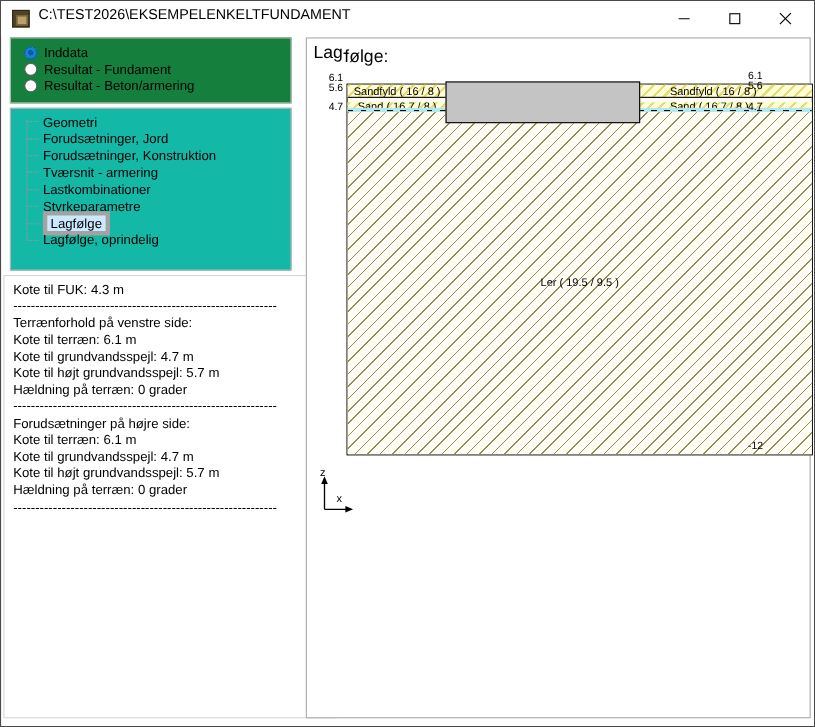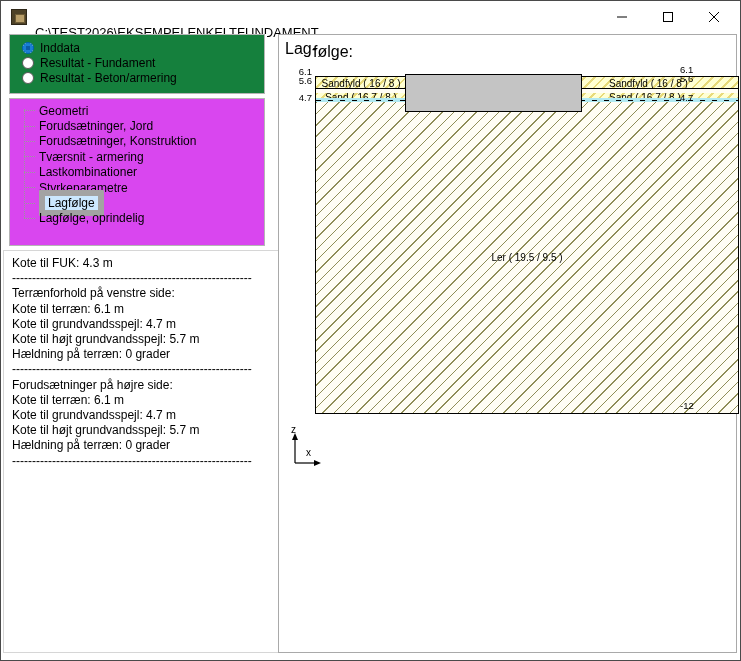--- a/index.html
+++ b/index.html
@@ -8,47 +8,47 @@
   .window{
     position:relative; width:741px; height:661px;
     background:#fff; border:1px solid #4a4a4a; overflow:hidden;
   }
   
   .titlebar{ position:absolute; left:0; top:0; width:100%; height:32px; background:#fff; }
   .app-icon{ position:absolute; left:10px; top:8px; width:16px; height:16px;
     background:#4e4228; border:1px solid #2e2718; }
   .app-icon::after{ content:""; position:absolute; left:3px; top:4px; width:8px; height:7px;
     background:#b99f6a; border:1px solid #6e5c36; }
-  .title-text{ position:absolute; left:34px; top:24px; font-size:13px; color:#000; white-space:nowrap; }
+  .title-text{ position:absolute; left:34px; top:4px; font-size:13px; color:#000; white-space:nowrap; }
   .winbtn{ position:absolute; top:0; width:46px; height:31px; display:flex; align-items:center; justify-content:center; }
   .winbtn svg{ display:block; }
   .btn-min{ left:598px; } .btn-max{ left:644px; } .btn-close{ left:690px; }
 
   
   .left-panel{ position:absolute; left:2px; top:33px; width:264px; height:619px; background:#fff; }
   .radio-box{ position:absolute; left:6px; top:0; width:256px; height:60px;
     background:#15803d; border:1px solid #b5b5b5; padding:6px 0 0 12px; }
   .radio-row{ display:flex; align-items:center; gap:6px; height:13px; margin-bottom:2px; cursor:default; }
   .radio-dot{ width:12px; height:12px; border-radius:50%; border:1px solid #5a5a5a; background:#fff; flex:0 0 auto; }
   .radio-dot.checked{ border:1px solid #0063b1;
     background:radial-gradient(circle at 50% 50%, #0a5ca8 0 2.5px, #1a7fd4 2.5px 5px, #ffffff 5px); }
   .radio-label{ font-size:12px; color:#000; white-space:nowrap; }
 
   .tree-box{ position:absolute; left:6px; top:64px; width:256px; height:148px;
-    background:#d946ef; border:1px solid #b5b5b5; padding:4px 2px 2px 4px; overflow:hidden; }
+    background:#14b8a6; border:1px solid #b5b5b5; padding:4px 2px 2px 4px; overflow:hidden; }
   .tree-rows{ position:relative; }
   .tree-rows::before{ content:""; position:absolute; left:10px; top:6px; bottom:8px;
     border-left:1px dotted #9a9a9a; }
   .tree-row{ display:flex; align-items:center; height:15.4px; font-size:12px; color:#000; cursor:default; }
   .stub{ width:11px; border-top:1px dotted #9a9a9a; margin:0 4px 0 10px; flex:0 0 auto; }
   .chevron{ width:6px; height:6px; border-right:1px solid #808080; border-bottom:1px solid #808080;
     transform:rotate(-45deg); margin:0 6px 0 4px; flex:0 0 auto; }
   .chevron + .stub{ margin-left:0; width:6px; }
   .tree-label{ white-space:nowrap; }
-  .tree-label.selected{ background:#cce8ff; border:6px solid #a3a3a3; padding:0 3px; border-radius:1px; }
+  .tree-label.selected{ background:#cce8ff; border:4px solid #a3a3a3; padding:0 3px; border-radius:1px; }
 
   .info-box{ position:absolute; left:0; top:216px; width:303px; height:403px;
     border:1px solid #d6d6d6; background:#fff; padding:5px 0 0 8px; overflow:hidden; }
   .info-line{ font-size:12px; line-height:15.2px; color:#000; white-space:nowrap; }
   .info-line.sep{ letter-spacing:0; color:#000; }
 
   
   .right-panel{ position:absolute; left:277px; top:33px; width:459px; height:619px;
     background:#fff; border:1px solid #a9a9a9; }
   .lag-heading{ position:absolute; left:6px; font-size:16px; color:#000; white-space:nowrap; }

